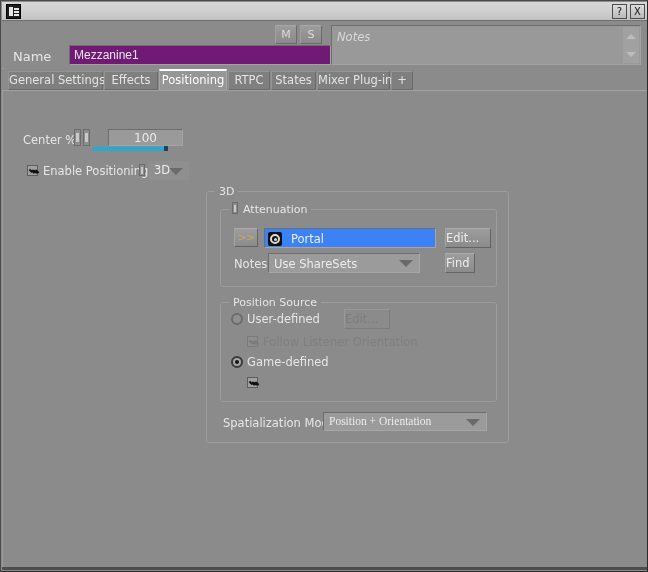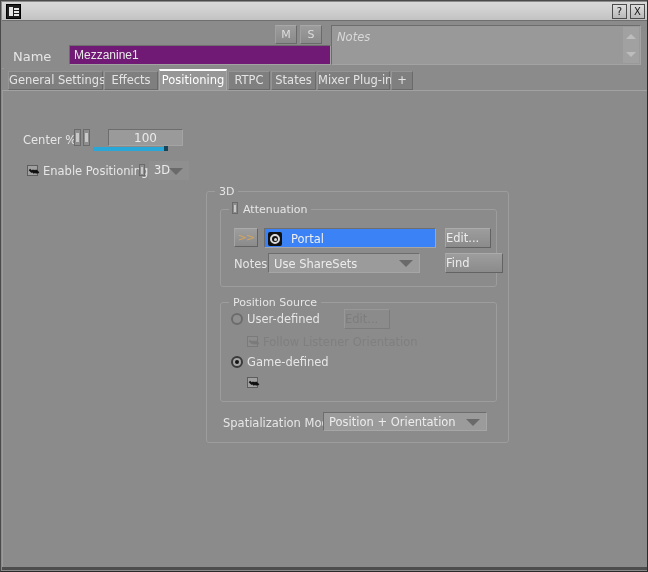--- a/index.html
+++ b/index.html
@@ -477,42 +477,42 @@
           <span class="tf-text">Portal</span>
         </div>
 
         <div class="btn" style="left:224px; top:18px; width:46px; height:20px; line-height:18px;">Edit...</div>
 
         <div class="lbl" style="left:13px; top:47px;">Notes</div>
         <div class="combo" style="left:47px; top:43px; width:152px; height:20px;">
           <span class="ctext" style="top:3px;">Use ShareSets</span>
           <span class="carrow"></span>
         </div>
-        <div class="btn" style="left:224px; top:43px; width:58px; height:20px; line-height:18px;">Find</div>
+        <div class="btn" style="left:224px; top:43px; width:30px; height:20px; line-height:18px;">Find</div>
       </div>
 
       <div class="group" style="left:13px; top:110px; width:277px; height:100px;padding-left:40px;">
         <span class="glabel" style="left:8px;">Position Source</span>
 
         <div class="rb" style="left:10px; top:10px;"></div>
         <div class="lbl" style="left:26px; top:9px;">User-defined</div>
         <div class="btn dim" style="left:123px; top:6px; width:46px; height:20px; line-height:18px;">Edit...</div>
 
         <div class="cb dim checked" style="left:26px; top:33px;"></div>
         <div class="lbl dim" style="left:42px; top:32px;">Follow Listener Orientation</div>
 
         <div class="rb sel" style="left:10px; top:53px;"></div>
         <div class="lbl" style="left:26px; top:52px;">Game-defined</div>
 
         <div class="cb checked" style="left:26px; top:74px;"></div>
       </div>
 
       <div class="lbl" style="left:16px; top:224px;">Spatialization Mode</div>
       <div class="combo" style="left:116px; top:220px; width:164px; height:19px;">
-        <span class="ctext" style="top:2px;">Position + Orientation</span>
+        <span class="ctext" style="top:2px;font-family:Liberation Serif, serif;">Position + Orientation</span>
         <span class="carrow"></span>
       </div>
     </div>
 
   </div>
 
   <div id="panel-bottom-shadow"></div>
 </div>
 
 </body></html>

